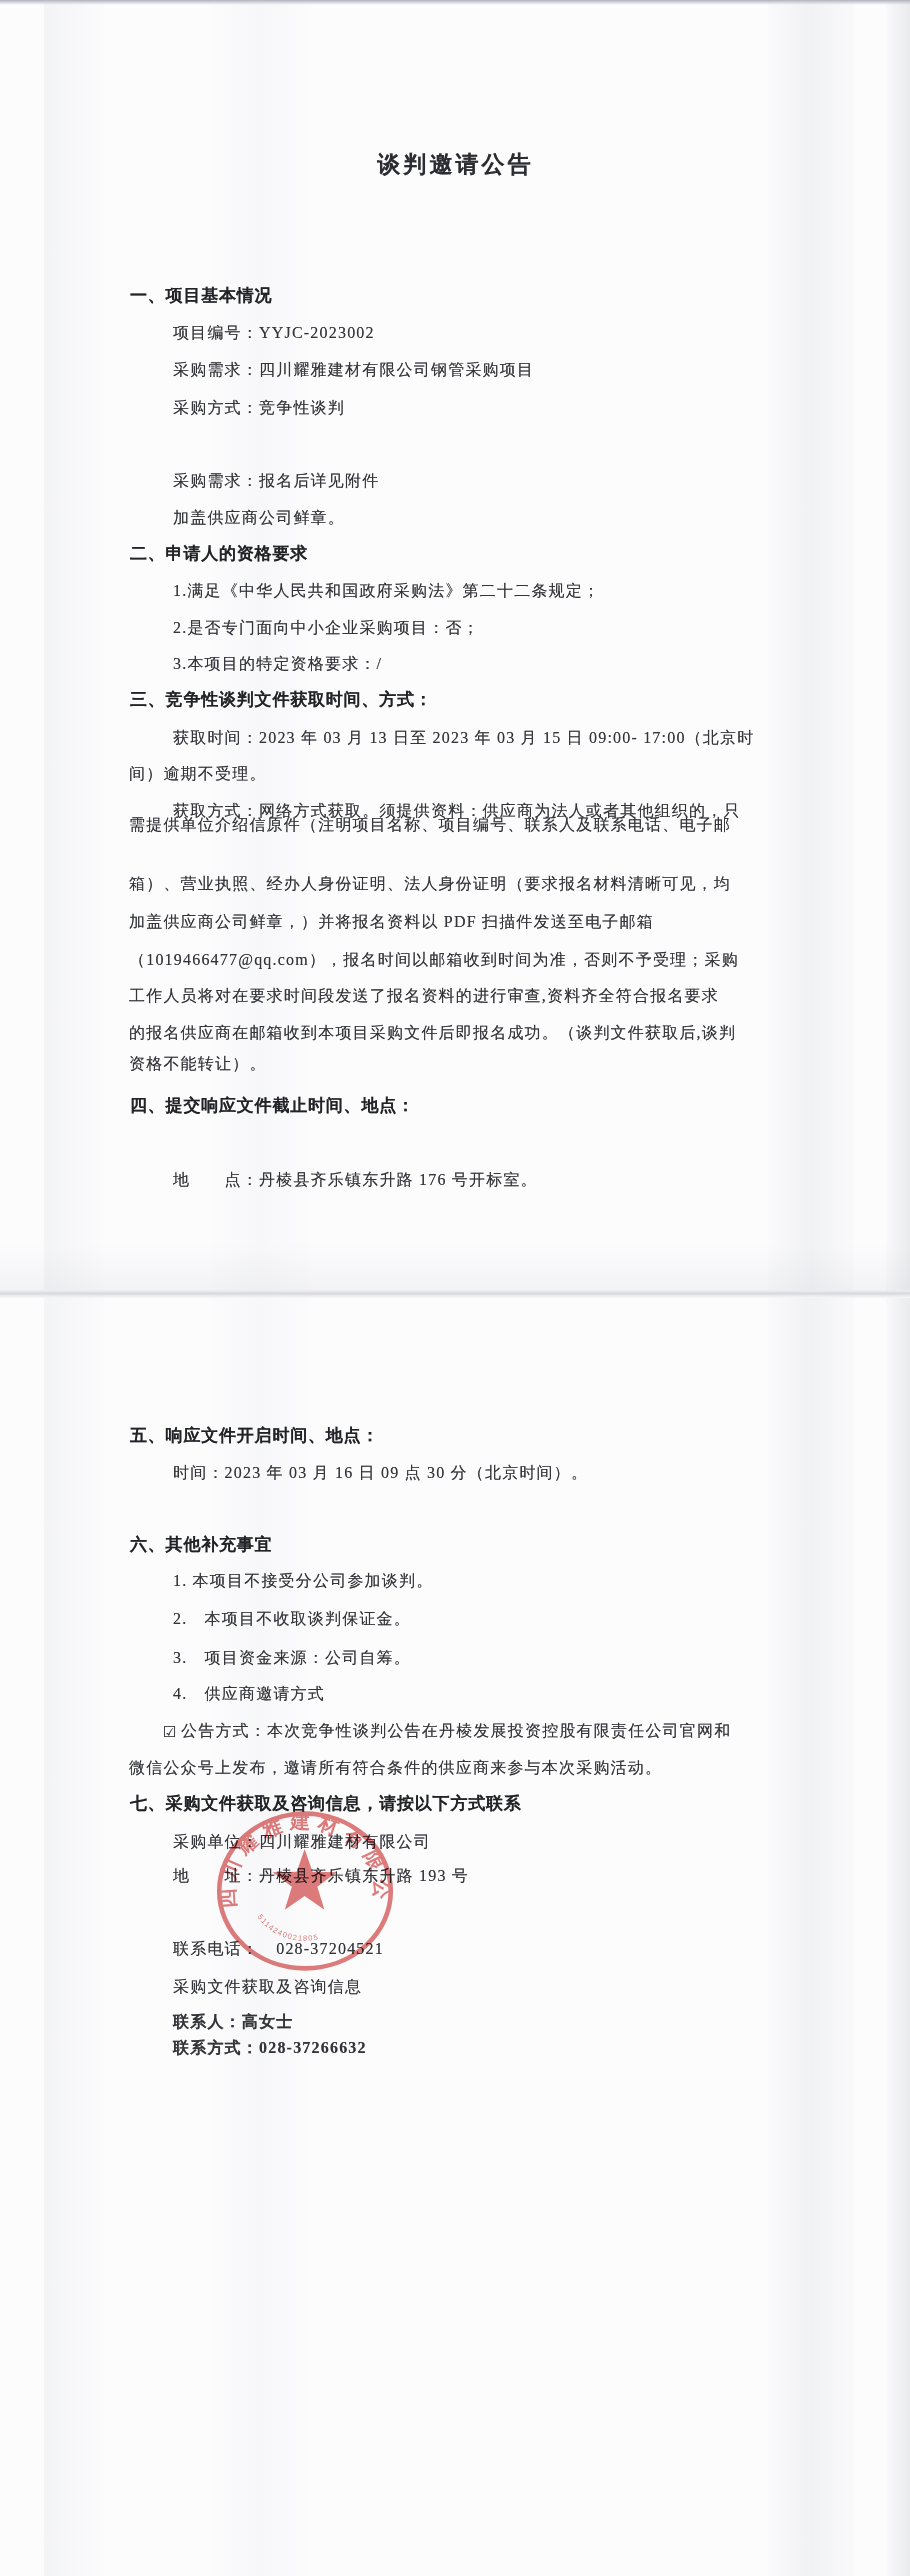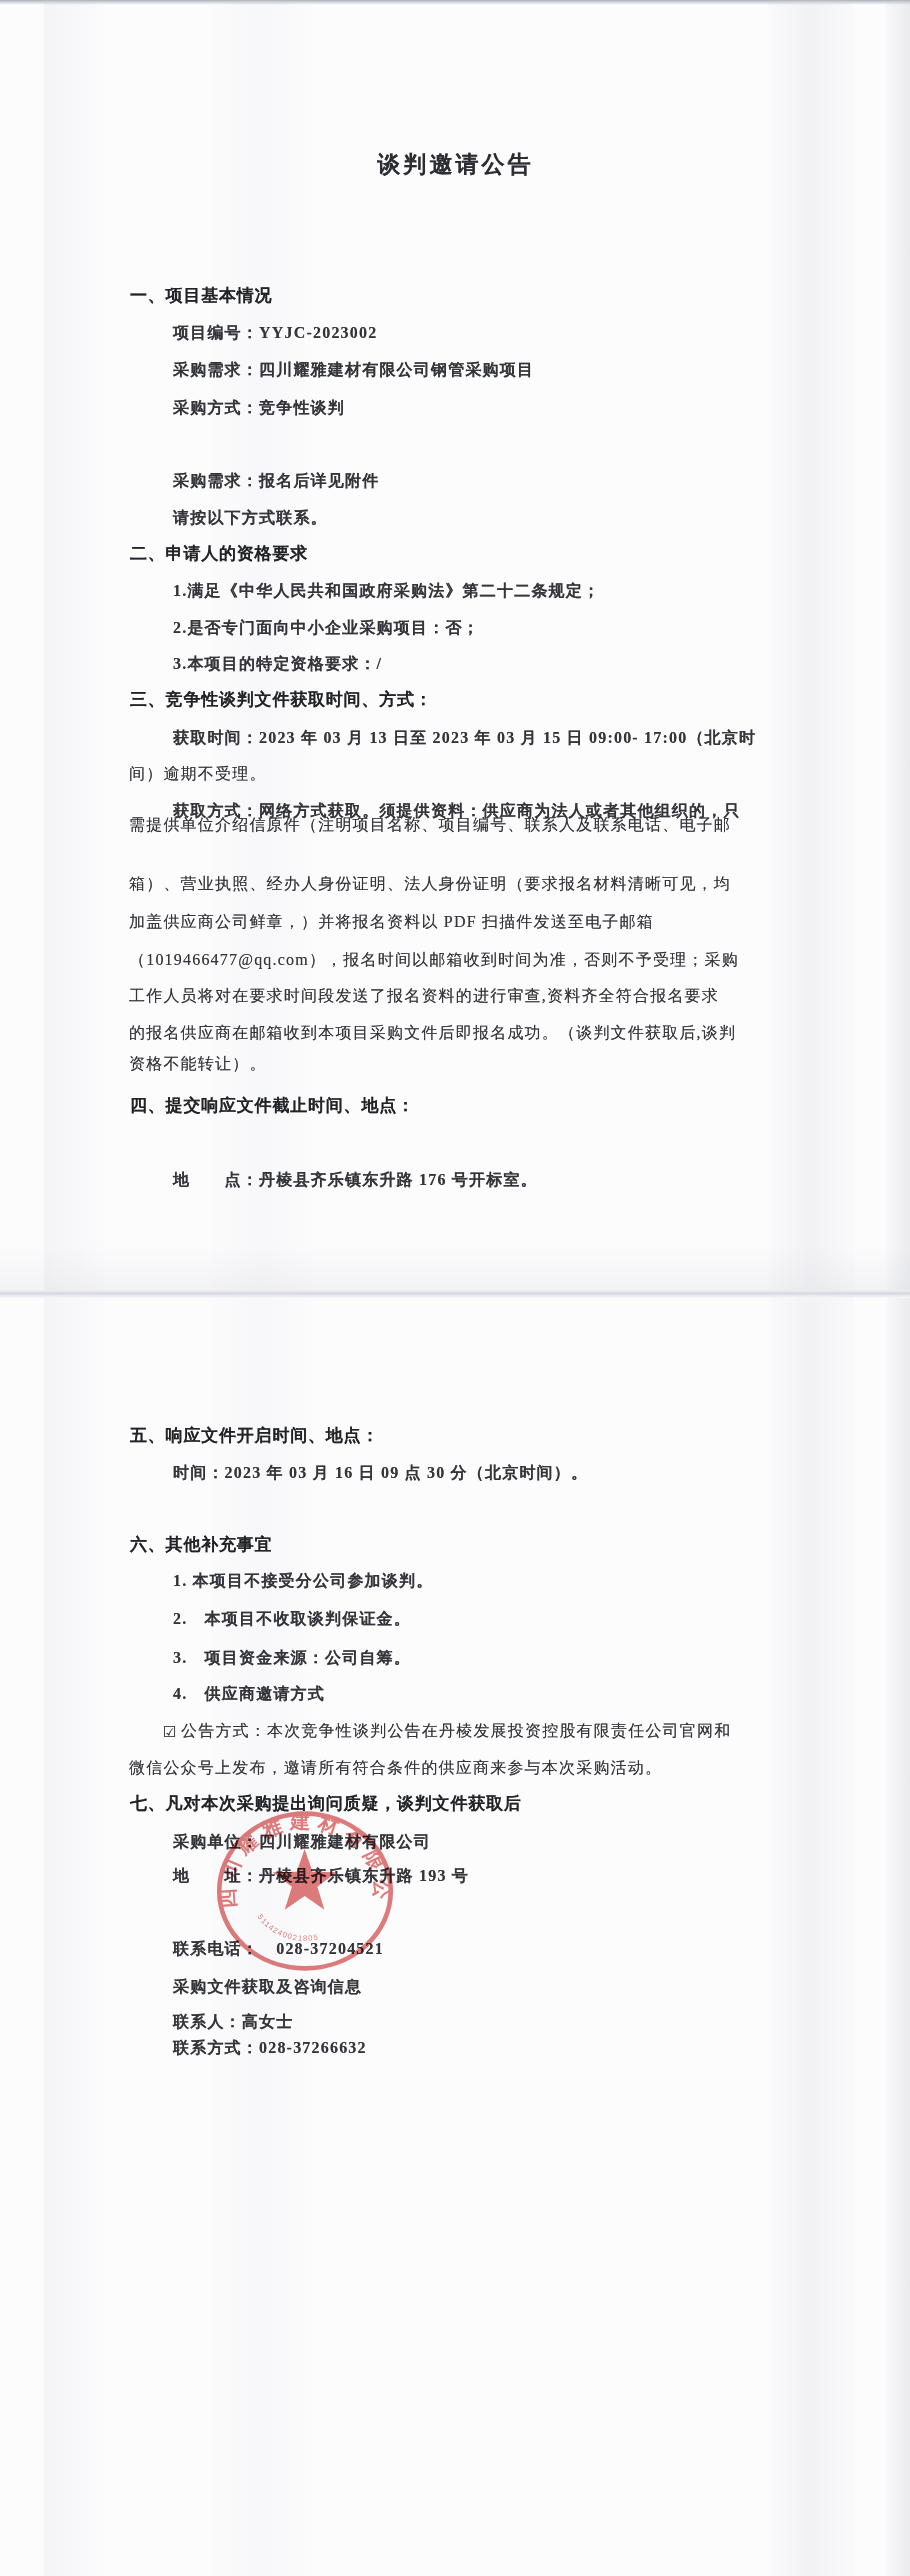--- a/index.html
+++ b/index.html
@@ -24,21 +24,21 @@
   
   .ln{
     position:absolute;margin:0;font-size:16px;line-height:23px;
     letter-spacing:1.2px;white-space:pre-wrap;width:659px;
     text-shadow:0 0 0.4px rgba(40,40,48,0.55);
   }
   .t{left:0;width:911px;text-align:center;font-size:23px;line-height:29px;
      font-weight:700;letter-spacing:3.1px;color:#2c2d32;}
   .h{left:130px;font-family:"Liberation Sans", sans-serif;font-weight:700;
      font-size:17px;letter-spacing:0.8px;color:#222327;}
-  .b{left:173px;width:613px;font-weight:bold;}
+  .b{left:173px;width:613px;}
   .c{left:129px;}
   .cb{left:163px;width:625px;}
   .strong{font-weight:600;}
   .cbx{display:inline-block;margin-right:3.1px;font-family:"DejaVu Sans", sans-serif;
        font-size:15.3px;transform:translateY(0.8px);}
   
   .stamp{position:absolute;left:211px;top:1806px;width:188px;height:170px;
          mix-blend-mode:multiply;opacity:0.82;}
 </style>
 </head>
@@ -54,21 +54,21 @@
   <div class="gap-shadow"></div>
   <div class="page-gap"></div>
 
   <p class="ln t" style="top:150px">谈判邀请公告</p>
 
   <p class="ln h" style="top:284px">一、项目基本情况</p>
   <p class="ln b" style="top:321px">项目编号：YYJC-2023002</p>
   <p class="ln b" style="top:358px">采购需求：四川耀雅建材有限公司钢管采购项目</p>
   <p class="ln b" style="top:396px">采购方式：竞争性谈判</p>
   <p class="ln b" style="top:469px">采购需求：报名后详见附件</p>
-  <p class="ln b" style="top:506px">请按以下方式联系。</p>
+  <p class="ln b" style="top:506px">加盖供应商公司鲜章。</p>
 
   <p class="ln h" style="top:542px">二、申请人的资格要求</p>
   <p class="ln b" style="top:579px">1.满足《中华人民共和国政府采购法》第二十二条规定；</p>
   <p class="ln b" style="top:616px">2.是否专门面向中小企业采购项目：否；</p>
   <p class="ln b" style="top:652px">3.本项目的特定资格要求：/</p>
 
   <p class="ln h" style="top:688px">三、竞争性谈判文件获取时间、方式：</p>
   <p class="ln b" style="top:726px">获取时间：2023 年 03 月 13 日至 2023 年 03 月 15 日 09:00- 17:00（北京时</p>
   <p class="ln c" style="top:762px">间）逾期不受理。</p>
   <p class="ln b" style="top:799px">获取方式：网络方式获取。须提供资料：供应商为法人或者其他组织的，只</p>
@@ -87,21 +87,21 @@
   <p class="ln b" style="top:1461px">时间：2023 年 03 月 16 日 09 点 30 分（北京时间）。</p>
 
   <p class="ln h" style="top:1533px">六、其他补充事宜</p>
   <p class="ln b" style="top:1569px">1. 本项目不接受分公司参加谈判。</p>
   <p class="ln b" style="top:1607px">2.　本项目不收取谈判保证金。</p>
   <p class="ln b" style="top:1646px">3.　项目资金来源：公司自筹。</p>
   <p class="ln b" style="top:1682px">4.　供应商邀请方式</p>
   <p class="ln cb" style="top:1719px"><span class="cbx">☑</span><span>公告方式：本次竞争性谈判公告在丹棱发展投资控股有限责任公司官网和</span></p>
   <p class="ln c" style="top:1756px">微信公众号上发布，邀请所有符合条件的供应商来参与本次采购活动。</p>
 
-  <p class="ln h" style="top:1792px">七、凡对本次采购提出询问质疑，谈判文件获取后</p>
+  <p class="ln h" style="top:1792px">七、采购文件获取及咨询信息，请按以下方式联系</p>
   <p class="ln b" style="top:1830px">采购单位：四川耀雅建材有限公司</p>
   <p class="ln b" style="top:1864px">地　　址：丹棱县齐乐镇东升路 193 号</p>
   <p class="ln b" style="top:1937px">联系电话：　028-37204521</p>
   <p class="ln b" style="top:1975px">采购文件获取及咨询信息</p>
   <p class="ln b strong" style="top:2010px">联系人：高女士</p>
   <p class="ln b strong" style="top:2036px">联系方式：028-37266632</p>
 
   <svg class="stamp" viewBox="0 0 245 222" xmlns="http://www.w3.org/2000/svg">
     <ellipse cx="122.5" cy="111" rx="112" ry="101" fill="none" stroke="#d95f5f" stroke-width="6"></ellipse>
     <polygon fill="#d95f5f" points="122,56 132.3,85.8 163.8,86.4 138.6,105.4 147.9,135.6 122,117.5 96.1,135.6 105.4,105.4 80.2,86.4 111.7,85.8"></polygon>

